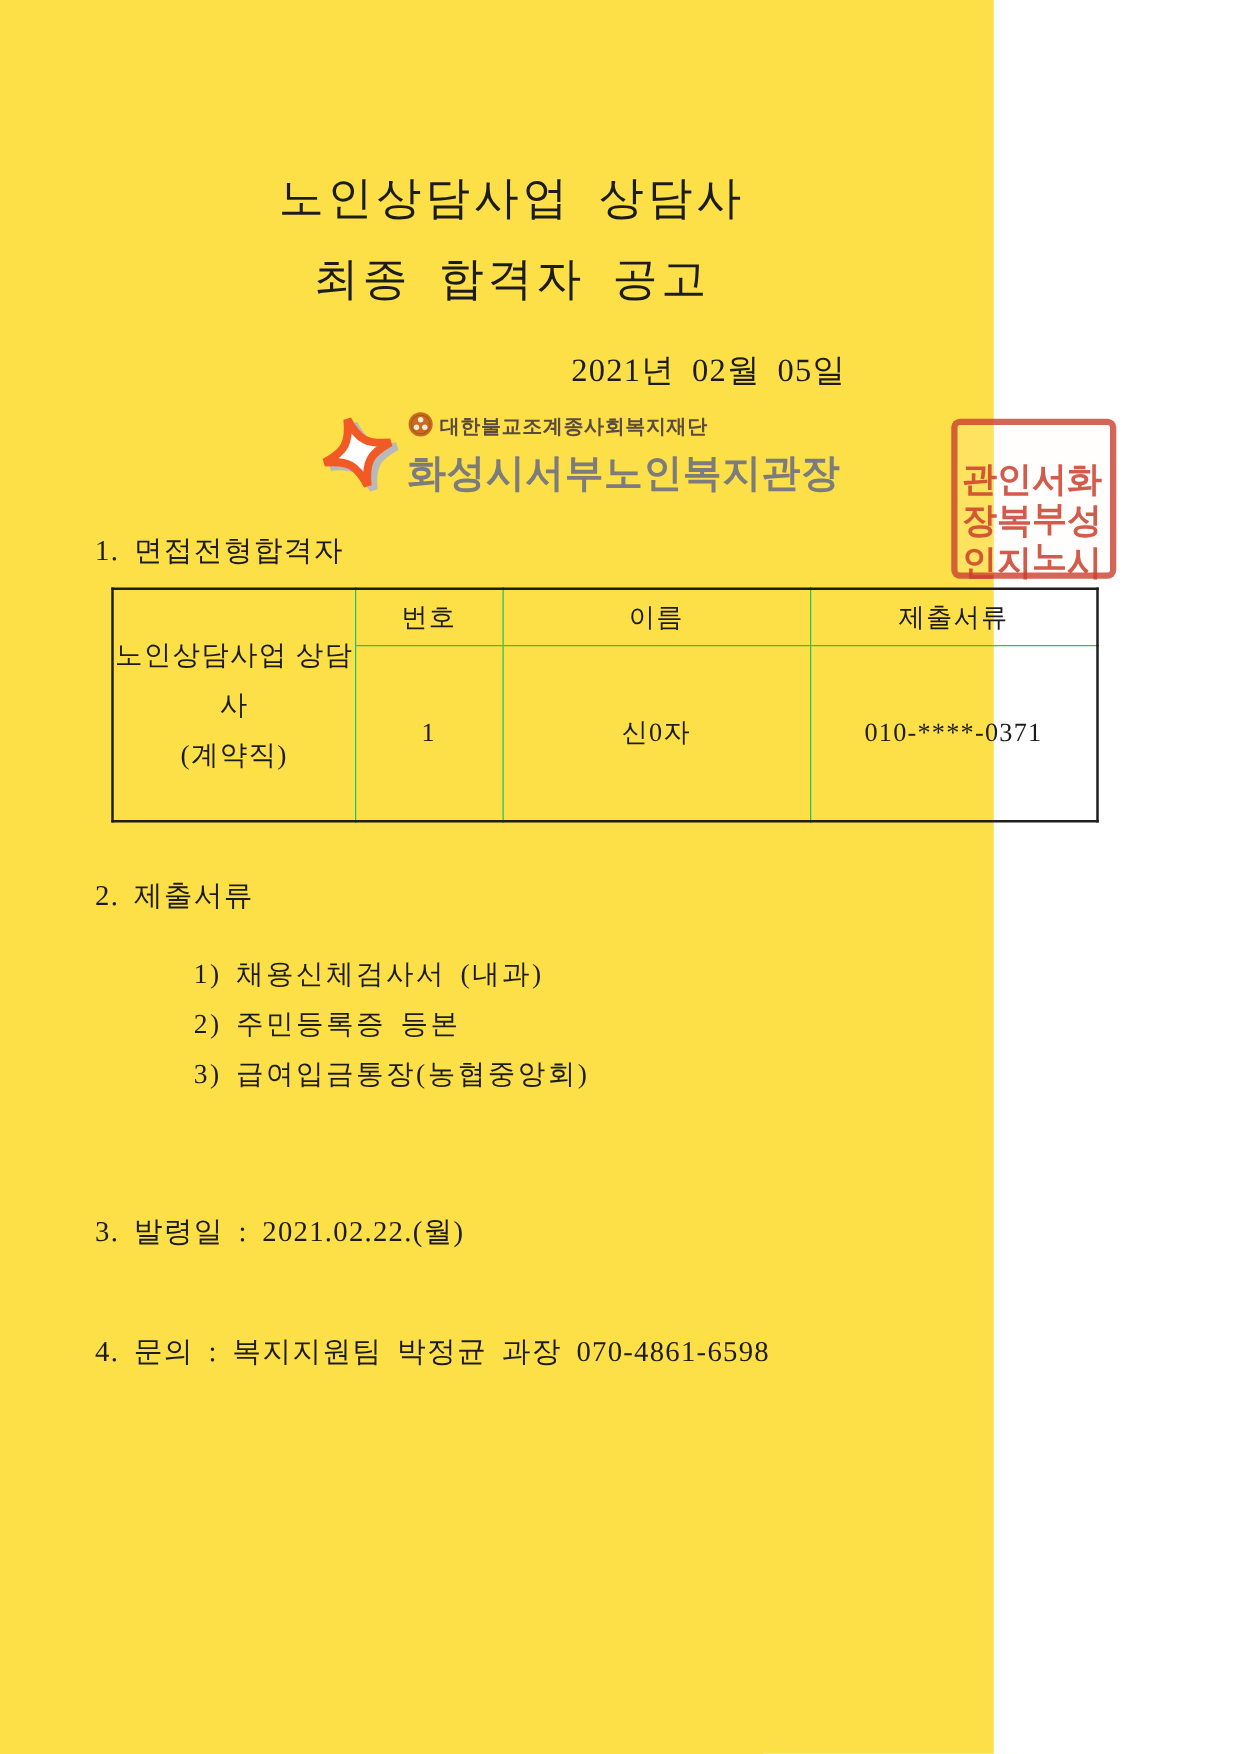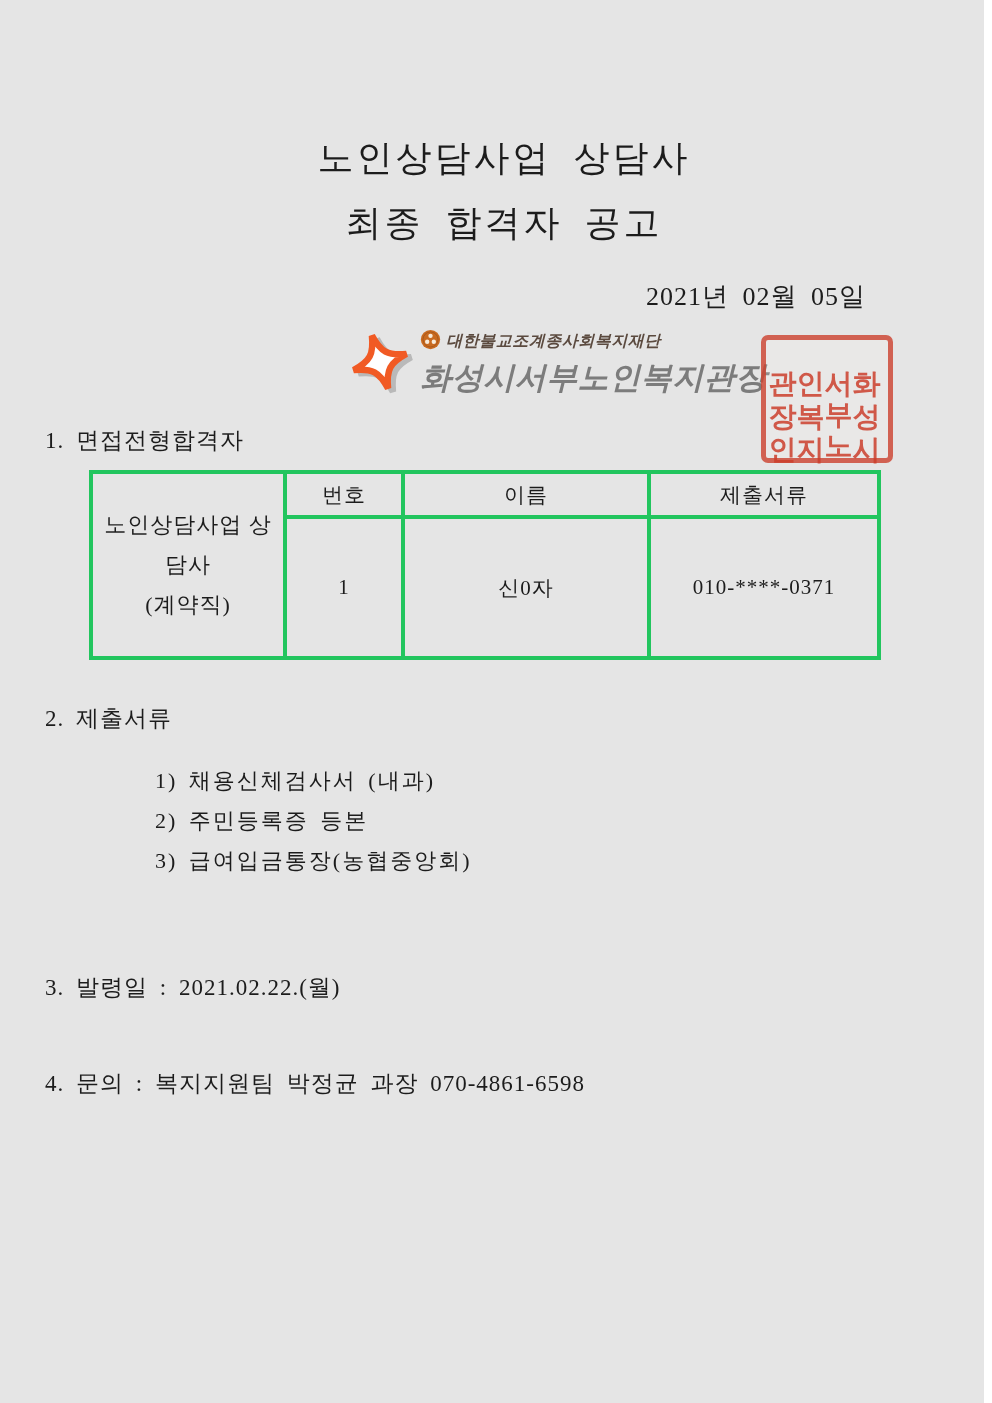--- a/index.html
+++ b/index.html
@@ -3,21 +3,21 @@
 <meta charset="utf-8">
 <style>
   * { margin:0; padding:0; box-sizing:border-box; }
   html,body { background:#ffffff; }
   body {
     width:992px; height:1403px;
     font-family:"Liberation Serif","DejaVu Serif",serif;
     color:#1c1c1c;
     overflow:hidden;
   }
-  .page { position:relative; width:984px; height:1403px; background:#e5e5e5; }
+  .page { position:relative; width:795px; height:1403px; background:#fde047; }
 
   
   .title-block { padding-top:134px; text-align:center; transform:translateX(12px); }
   .title-line { font-size:36px; line-height:48px; letter-spacing:3px; font-weight:500; word-spacing:10px; }
   .title-line + .title-line { margin-top:17px; }
 
   
   .body-par { margin-top:42px; padding:0 86px 0 88px; font-size:23px; line-height:38px; letter-spacing:1px; word-spacing:8px; text-align:justify; }
 
   
@@ -32,38 +32,38 @@
     color:rgba(203,62,44,0.85); background:rgba(255,245,243,0.15);
   }
   .seal-col {
     writing-mode:vertical-rl; text-orientation:upright;
     font-size:28px; line-height:1; letter-spacing:5px; font-weight:700;
     margin:auto 0; font-family:"Liberation Serif",serif;
   }
 
   
   .logo-row { margin-top:14px; display:flex; justify-content:center; align-items:center; gap:5px; height:72px; transform:translateX(64px); }
-  .logo-text { display:flex; flex-direction:column;font-style:italic; }
+  .logo-text { display:flex; flex-direction:column; }
   .foundation-row { display:flex; align-items:center; gap:5px; }
   .foundation-name { font-family:"Liberation Sans","DejaVu Sans",sans-serif; font-weight:700; font-size:16px; color:#5b4a3f; letter-spacing:0.5px; }
   .org-name { margin-top:3px; font-family:"Liberation Sans","DejaVu Sans",sans-serif; font-weight:700; font-size:31px; color:#7c7c7c; letter-spacing:0.5px; }
 
   
-  .sec-heading { padding-left:45px; font-size:23px; line-height:30px; letter-spacing:1px; word-spacing:5px; }
+  .sec-heading { padding-left:76px; font-size:23px; line-height:30px; letter-spacing:1px; word-spacing:5px; }
   .sec-1 { margin-top:26px; }
   .sec-2 { margin-top:44px; }
   .sec-3 { margin-top:97px; }
   .sec-4 { margin-top:66px; }
 
   
   table.result-table {
     margin:14px 0 0 89px; border-collapse:collapse; table-layout:fixed;
     width:788px; border:2px solid #1f1f1f;
   }
-  .result-table th, .result-table td { border:4px solid #22c55e; text-align:center; vertical-align:middle; }
+  .result-table th, .result-table td { border:1px solid #22c55e; text-align:center; vertical-align:middle; }
   .result-table th { height:45px; font-weight:400; font-size:21px; letter-spacing:1px; }
   .result-table .data-row td { height:141px; font-size:21px; letter-spacing:1px; }
   .cat-cell { font-size:22px; }
   .cat-cell .cat-line { line-height:40px; letter-spacing:1px; }
 
   
   .list-item { padding-left:155px; font-size:22px; line-height:30px; letter-spacing:2px; word-spacing:4px; margin-top:10px; }
   .list-item.first { margin-top:32px; }
 
   .col-w1 { width:194px; } .col-w2 { width:118px; } .col-w3 { width:246px; } .col-w4 { width:230px; }

